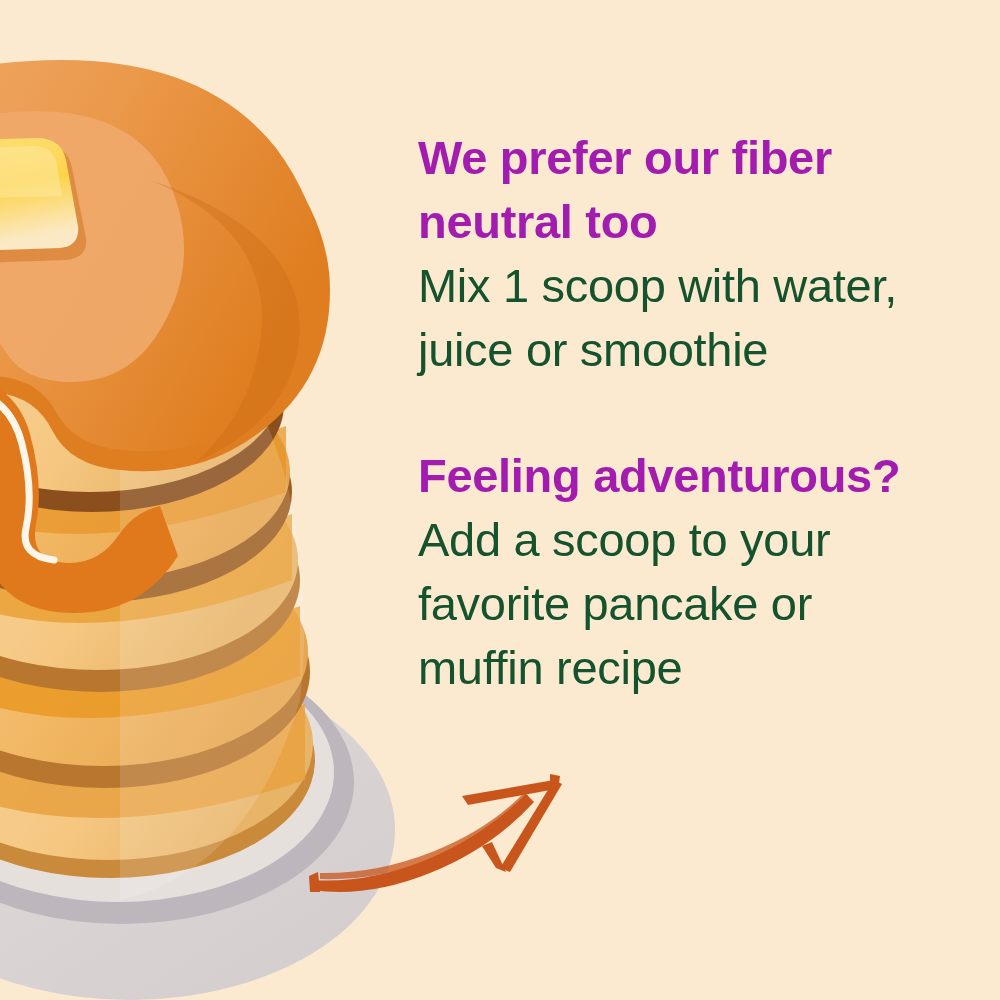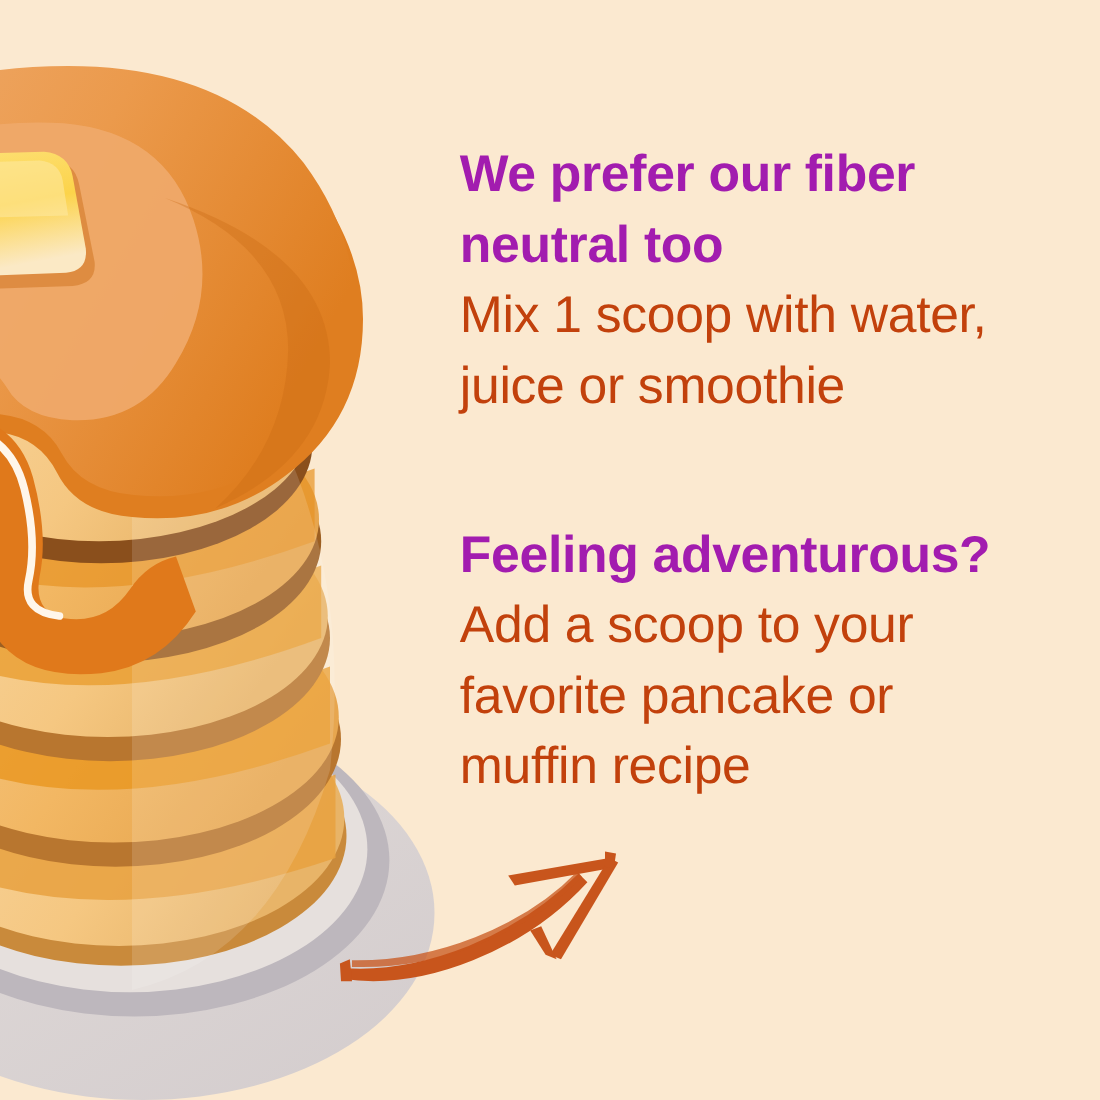--- a/index.html
+++ b/index.html
@@ -37,33 +37,33 @@
 
   
   #copy {
     position:absolute;
     left:418px;
     top:126px;
     width:540px;
   }
 
   .block { margin:0; }
-  .block + .block { margin-top:90px; }
+  .block + .block { margin-top:62px; }
 
   .heading {
     color:#a21caf;
     font-size:47px;
     font-weight:bold;
     line-height:64px;
     letter-spacing:-0.3px;
     white-space:pre-line;
   }
 
   .body-text {
-    color:#c2410c;
+    color:#14532d;
     font-size:47px;
     font-weight:normal;
     line-height:64px;
     letter-spacing:-0.3px;
     white-space:pre-line;
   }
 
   
   #arrow-doodle {
     position:absolute;

